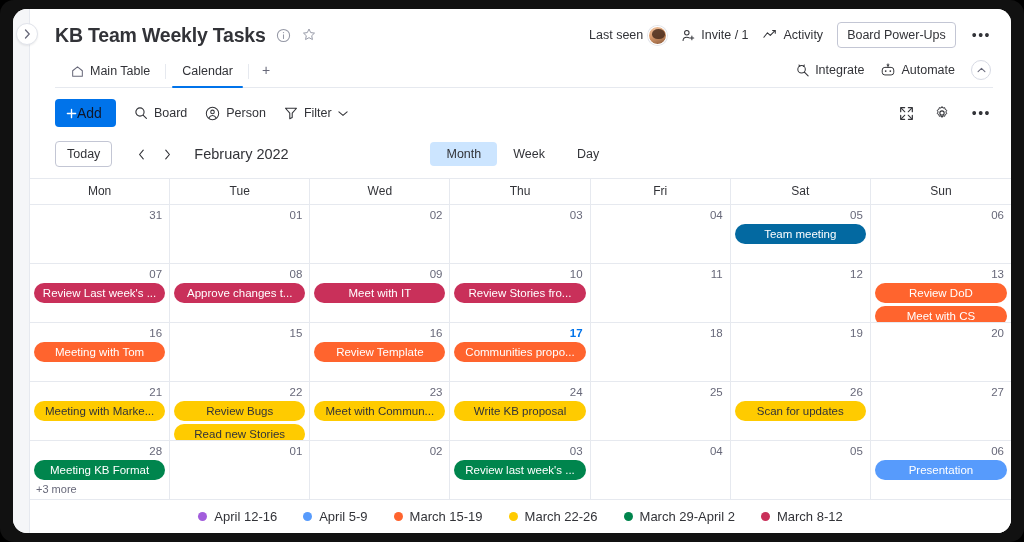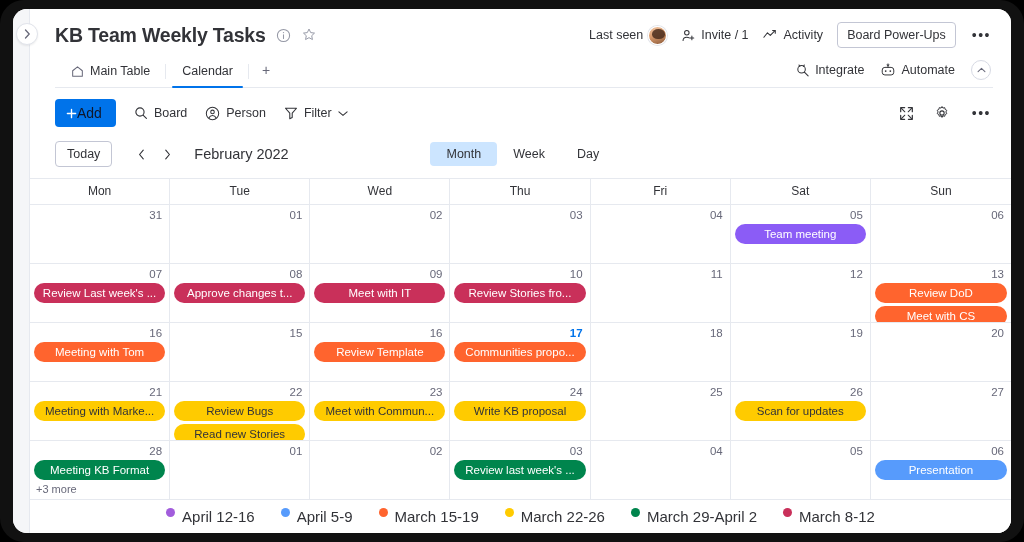--- a/index.html
+++ b/index.html
@@ -10,21 +10,21 @@
     overflow: hidden;
     background: #000000;
     font-family: "Liberation Sans", sans-serif;
   }
 
   #frame {
     position: absolute;
     left: 0; top: 0;
     width: 1024px; height: 542px;
     background: #111111;
-    border-radius: 24px;
+    border-radius: 14px;
   }
 
   #app {
     position: absolute;
     left: 13px; top: 9px;
     width: 998px; height: 524px;
     background: #ffffff;
     border-radius: 14px;
     overflow: hidden;
     display: flex;
@@ -387,23 +387,23 @@
     height: 34px;
     display: flex;
     align-items: center;
     justify-content: center;
     gap: 26px;
     border-top: 1px solid #e6e9ef;
     background: #fff;
   }
   .legend-item {
     display: inline-flex;
-    align-items: flex-start;
+    align-items: center;
     gap: 7px;
-    font-size: 15px;
+    font-size: 13px;
     color: #323338;
     white-space: nowrap;
     cursor: pointer;
   }
   .legend-dot {
     width: 9px; height: 9px;
     border-radius: 50%;
     flex: 0 0 auto;
   }
   svg { display: block; }
@@ -636,21 +636,21 @@
               </div>
               <div class="day">
                 <div class="daynum">03</div>
                 <div class="evt" style="background: rgb(201, 48, 90); margin-top: 40px;">Notes for new temp...</div>
               </div>
               <div class="day">
                 <div class="daynum">04</div>
               </div>
               <div class="day">
                 <div class="daynum">05</div>
-                <div class="evt" style="background: #8b5cf6;">Team meeting</div>
+                <div class="evt" style="background: #0369a1;">Team meeting</div>
               </div>
               <div class="day">
                 <div class="daynum">06</div>
               </div>
             </div>
             <div class="week">
               <div class="day">
                 <div class="daynum">07</div>
                 <div class="evt" style="background: rgb(201, 48, 90);">Review Last week's ...</div>
               </div>

